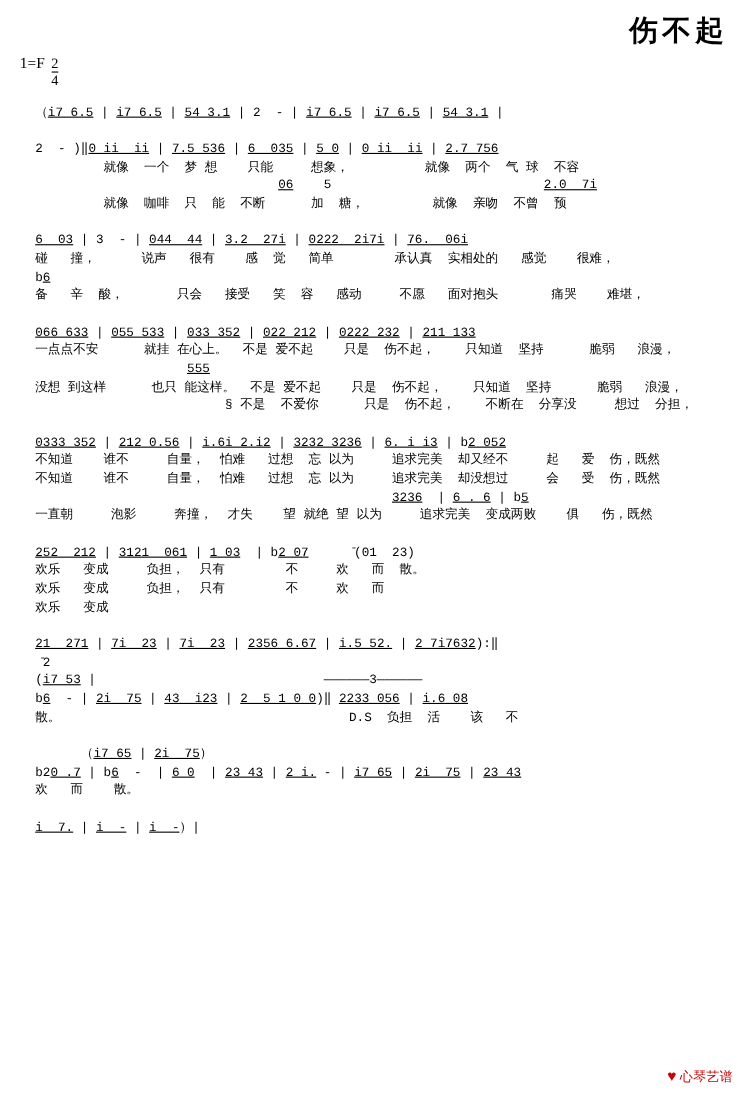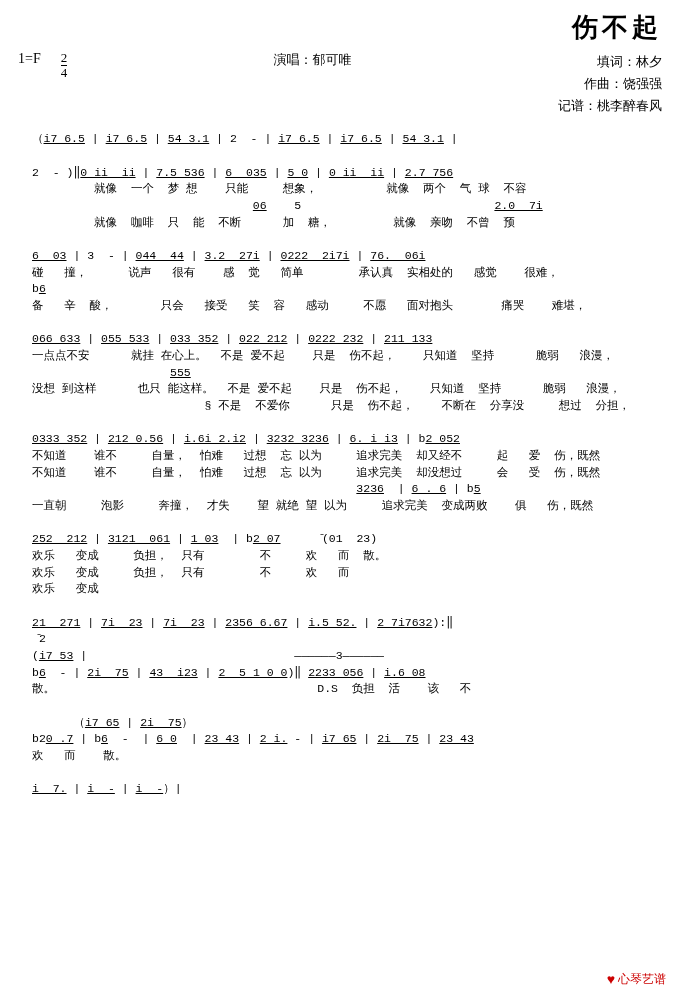--- a/index.html
+++ b/index.html
@@ -23,21 +23,21 @@
     .meta-row {
       display: flex;
       justify-content: space-between;
       align-items: flex-start;
       margin-bottom: 4px;
     }
     .meta-left {
       font-size: 14px;
       display: flex;
       align-items: flex-start;
-      gap: 20px;
+      gap: 6px;
     }
     .fraction {
       display: inline-flex;
       flex-direction: column;
       align-items: center;
       font-size: 12px;
       line-height: 1.1;
       vertical-align: middle;
     }
     .fraction span { display: block; border-top: 1px solid #000; }
@@ -75,26 +75,20 @@
 
 <div class="meta-row">
   <div class="meta-left">
     <span style="font-size:14px;">1=F</span>
     <span>
       <span class="fraction">
         <span style="border:none; font-size:13px;">2</span>
         <span style="font-size:13px;">4</span>
       </span>
     </span>
-  </div>
-  <div style="font-size:13px; text-align:center; flex:1;">演唱：郁可唯</div>
-  <div class="meta-right">
-    <div>填词：林夕</div>
-    <div>作曲：饶强强</div>
-    <div>记谱：桃李醉春风</div>
   </div>
 </div>
 
 <div>
 <pre>（<u>i7 6.5</u> | <u>i7 6.5</u> | <u>54 3.1</u> | 2  - | <u>i7 6.5</u> | <u>i7 6.5</u> | <u>54 3.1</u> |
 
 2  - )‖<u>0 ii  ii</u> | <u>7.5 536</u> | <u>6  035</u> | <u>5 0</u> | <u>0 ii  ii</u> | <u>2.7 756</u>
          就像  一个  梦 想    只能     想象，          就像  两个  气 球  不容
                                 <u>06</u>    5                            <u>2.0  7i</u>
          就像  咖啡  只  能  不断      加  糖，         就像  亲吻  不曾  预

